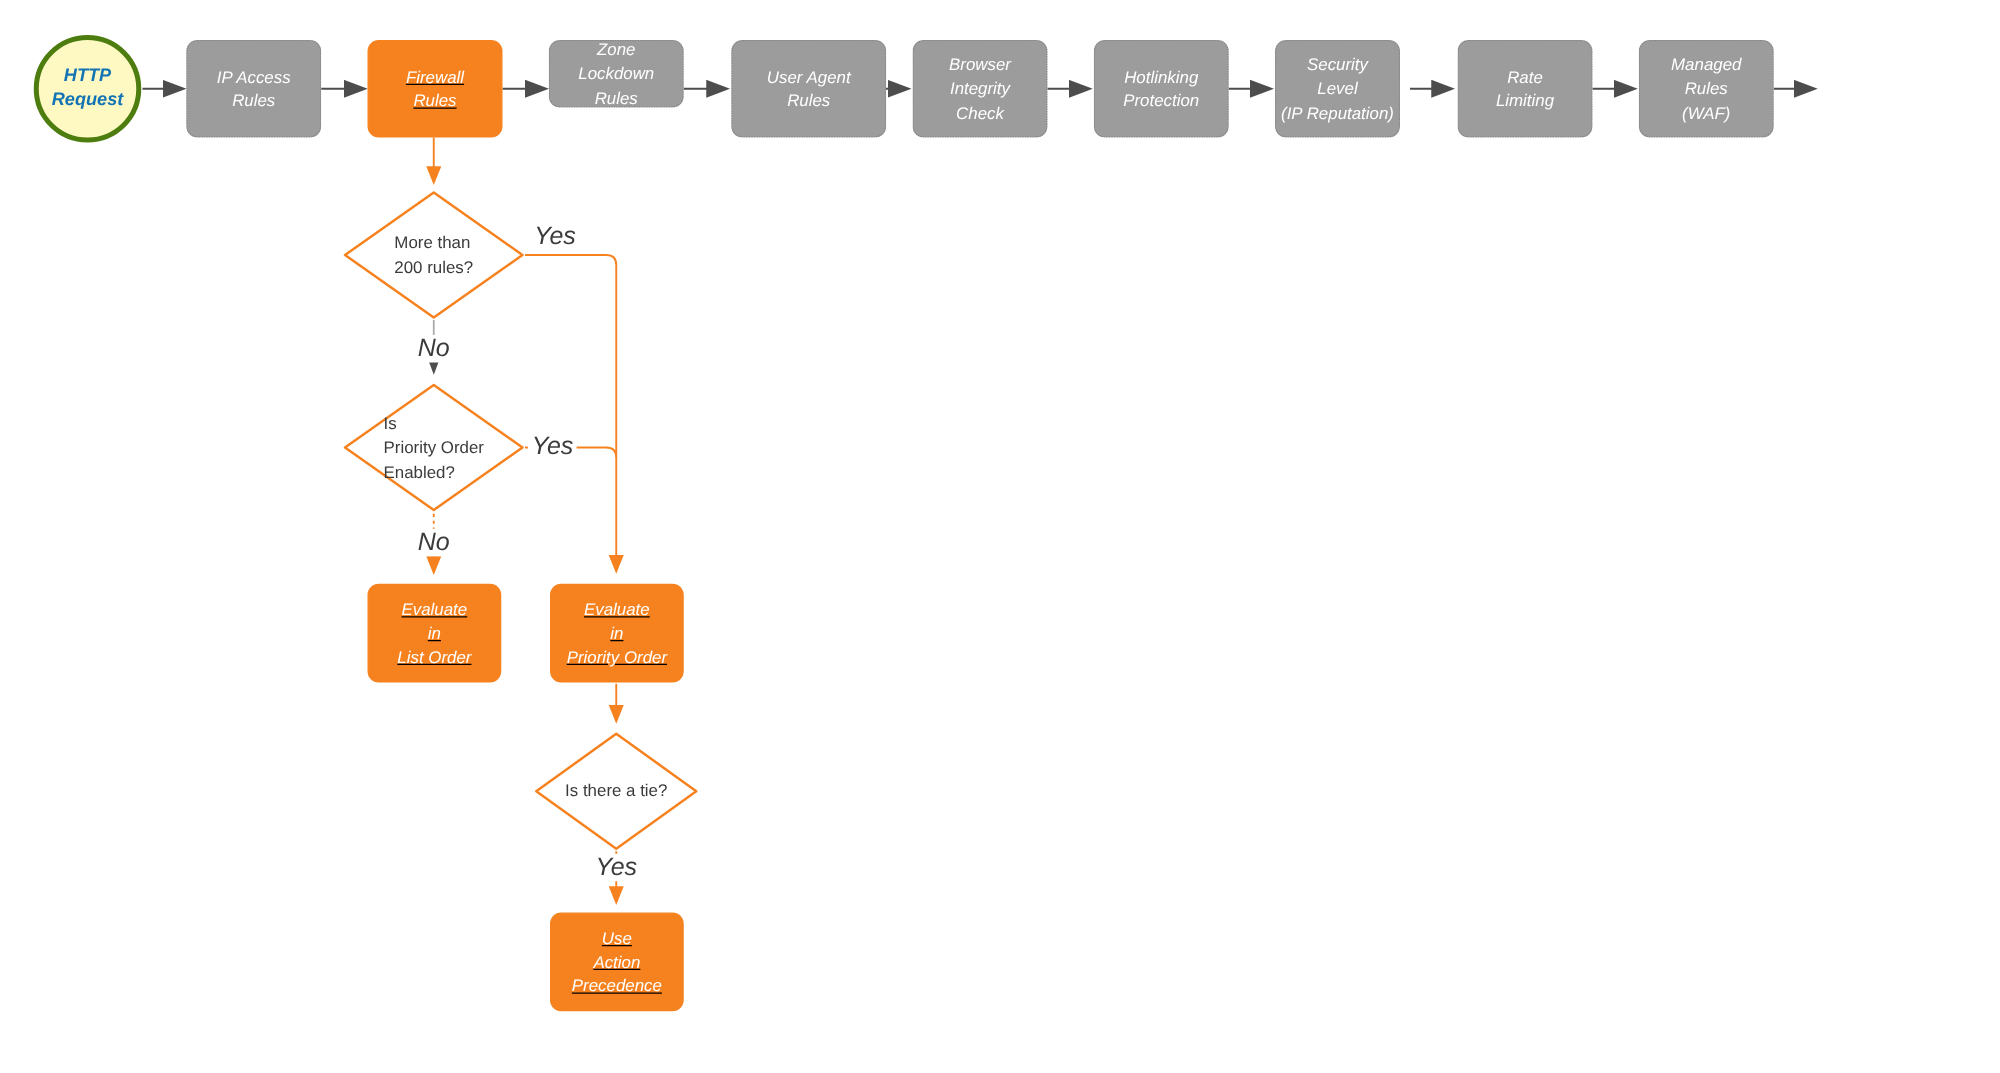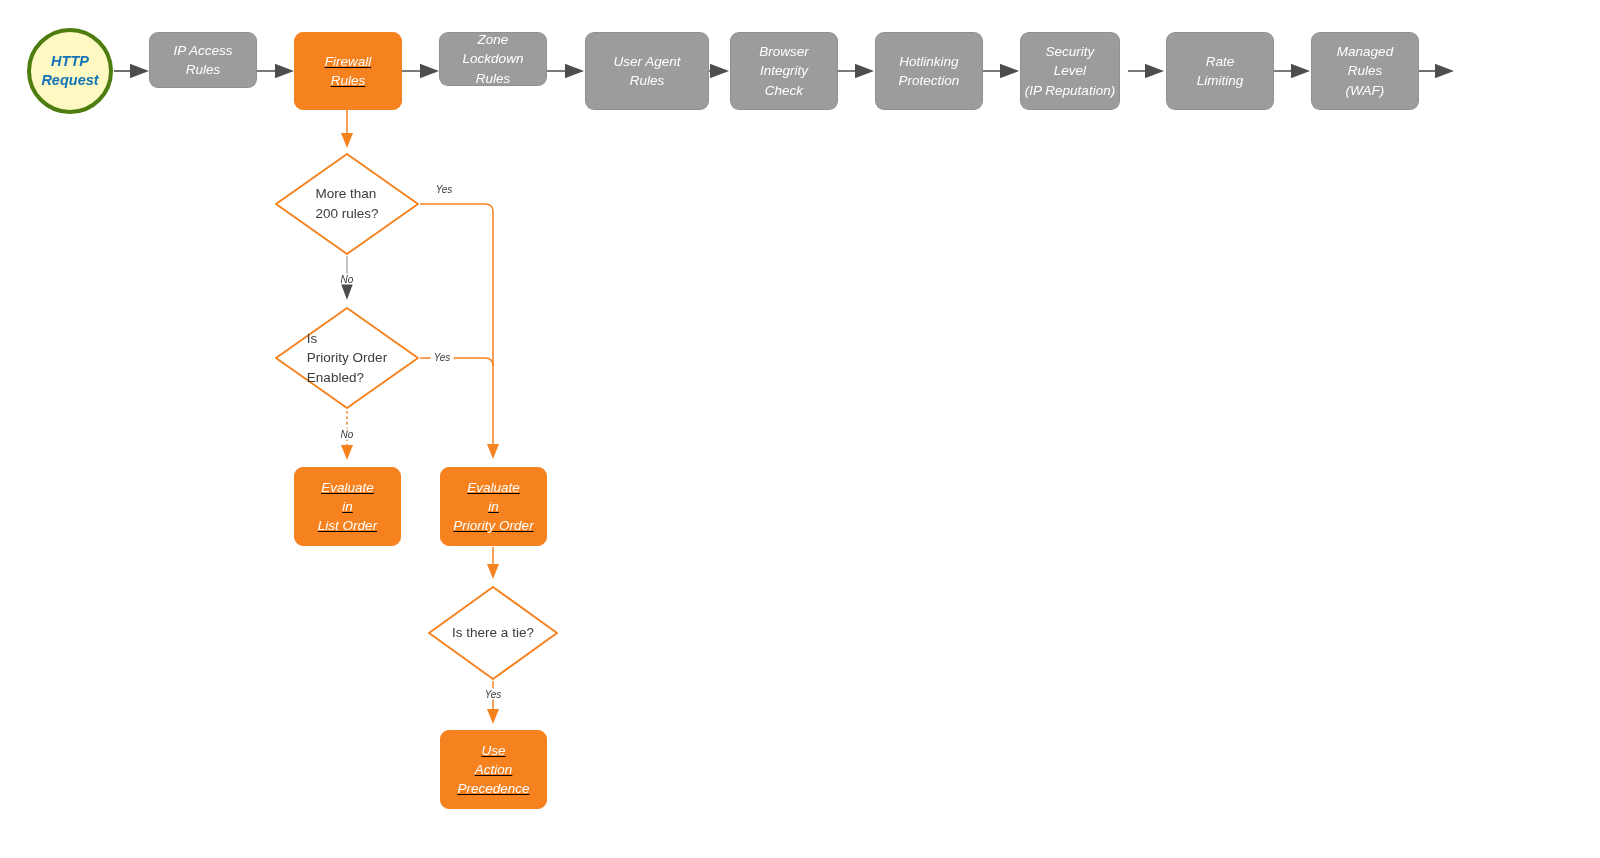--- a/index.html
+++ b/index.html
@@ -32,21 +32,21 @@
   .diamond{position:absolute;}
   .diamond svg{position:absolute;left:0;top:0;width:100%;height:100%;display:block;}
   .diamond polygon{fill:#ffffff;stroke:#F6821F;stroke-width:2;stroke-linejoin:round;}
   .dlbl{
     position:absolute;left:0;top:0;right:0;bottom:0;
     display:flex;align-items:center;justify-content:center;
     font-size:13.5px;color:#3B3B3B;white-space:pre-line;line-height:1.45;
   }
   .elabel{
     position:absolute;transform:translate(-50%,-50%);
-    font-style:italic;font-size:10px;color:#3B3B3B;
+    font-style:italic;font-size:20px;color:#3B3B3B;
     background:#ffffff;padding:0 3px;line-height:1.1;
   }
 </style>
 </head>
 <body>
 
 <div class="canvas">
 
   <svg class="wires" viewBox="0 0 1600 858" aria-hidden="true">
     <defs>
@@ -74,21 +74,21 @@
     <path class="wire orange" d="M420 358 H485 Q493 358 493 366"></path>
     <path class="wire orange dashed" d="M347 411 V457" marker-end="url(#ah-orange)"></path>
     <path class="wire orange" d="M493 547 V576" marker-end="url(#ah-orange)"></path>
     <path class="wire orange" d="M493 681 V721" marker-end="url(#ah-orange)"></path>
   </svg>
 
   <div class="node circle start" style="left:27px;top:28px;width:86px;height:86px;">
     <span class="lbl">HTTP
 Request</span>
   </div>
-  <div class="node proc gray" style="left:149px;top:32px;width:108px;height:56px;">
+  <div class="node proc gray" style="left:149px;top:32px;width:108px;height:78px;">
     <span class="lbl">IP Access
 Rules</span>
   </div>
   <div class="node proc orange" style="left:294px;top:32px;width:108px;height:78px;">
     <span class="lbl">Firewall
 Rules</span>
   </div>
   <div class="node proc gray" style="left:439px;top:32px;width:108px;height:54px;">
     <span class="lbl">Zone
 Lockdown

